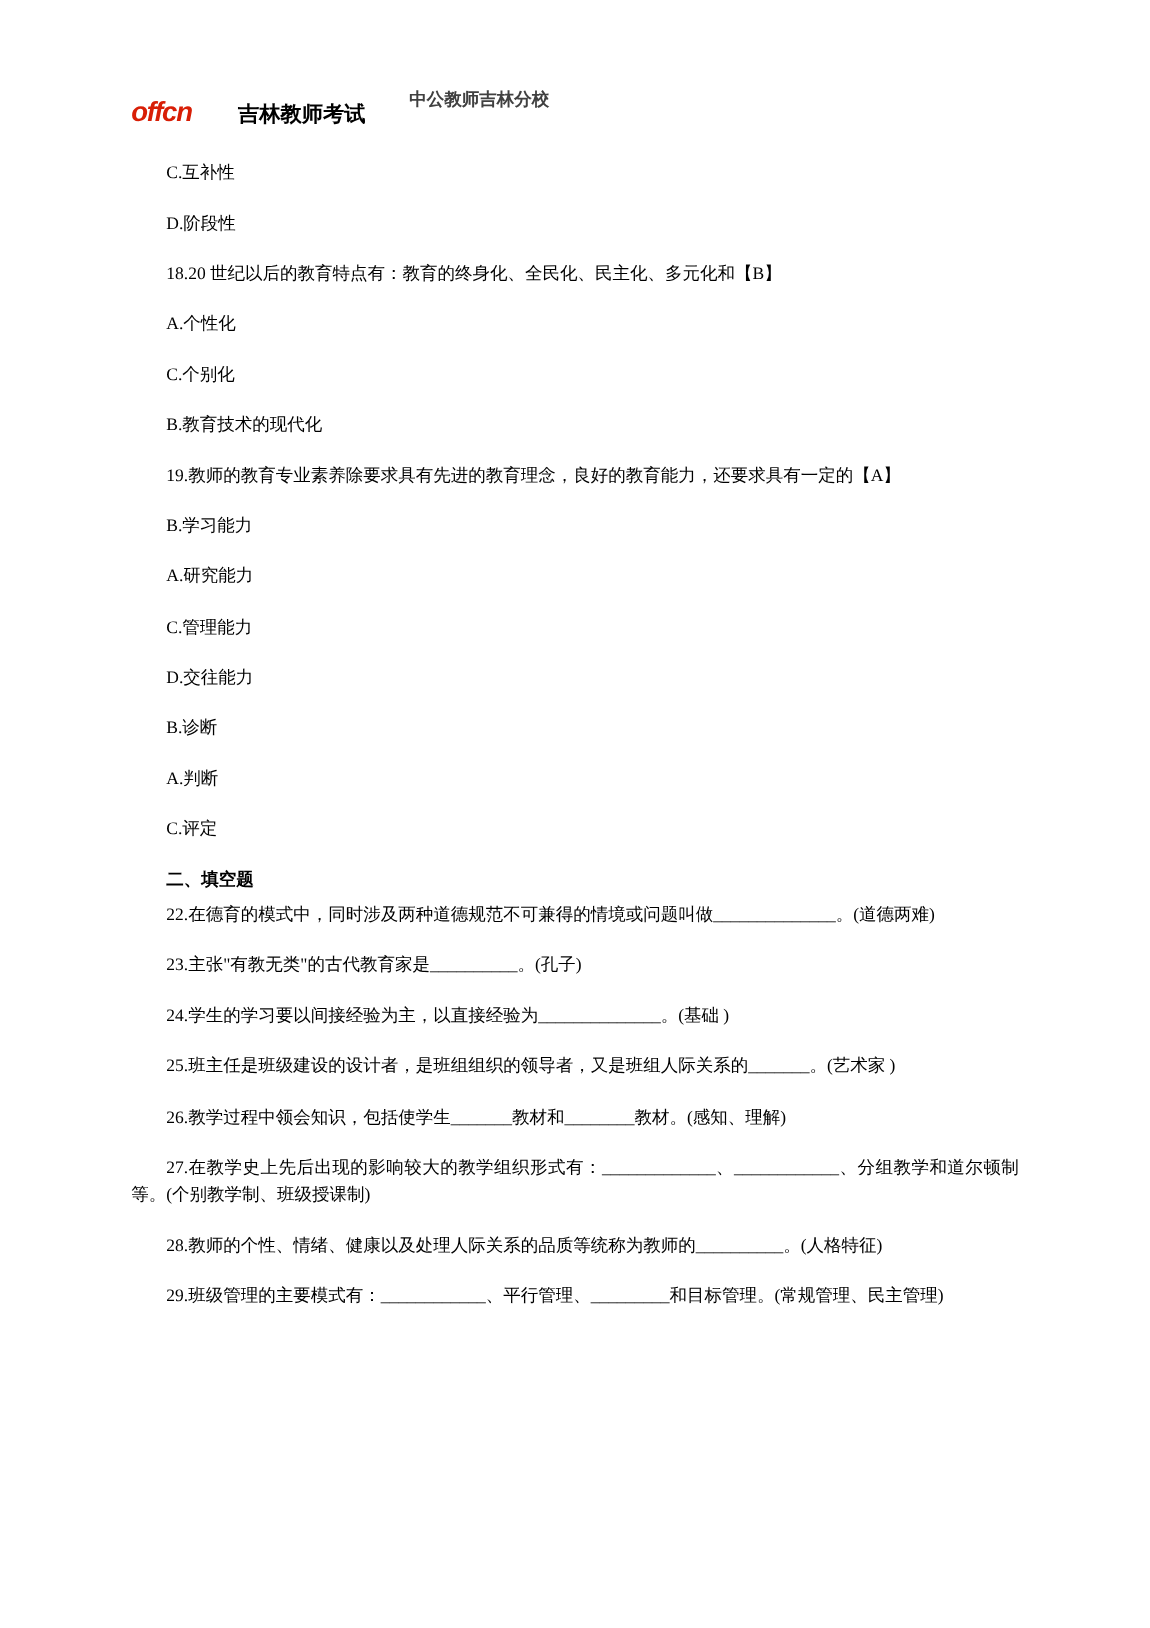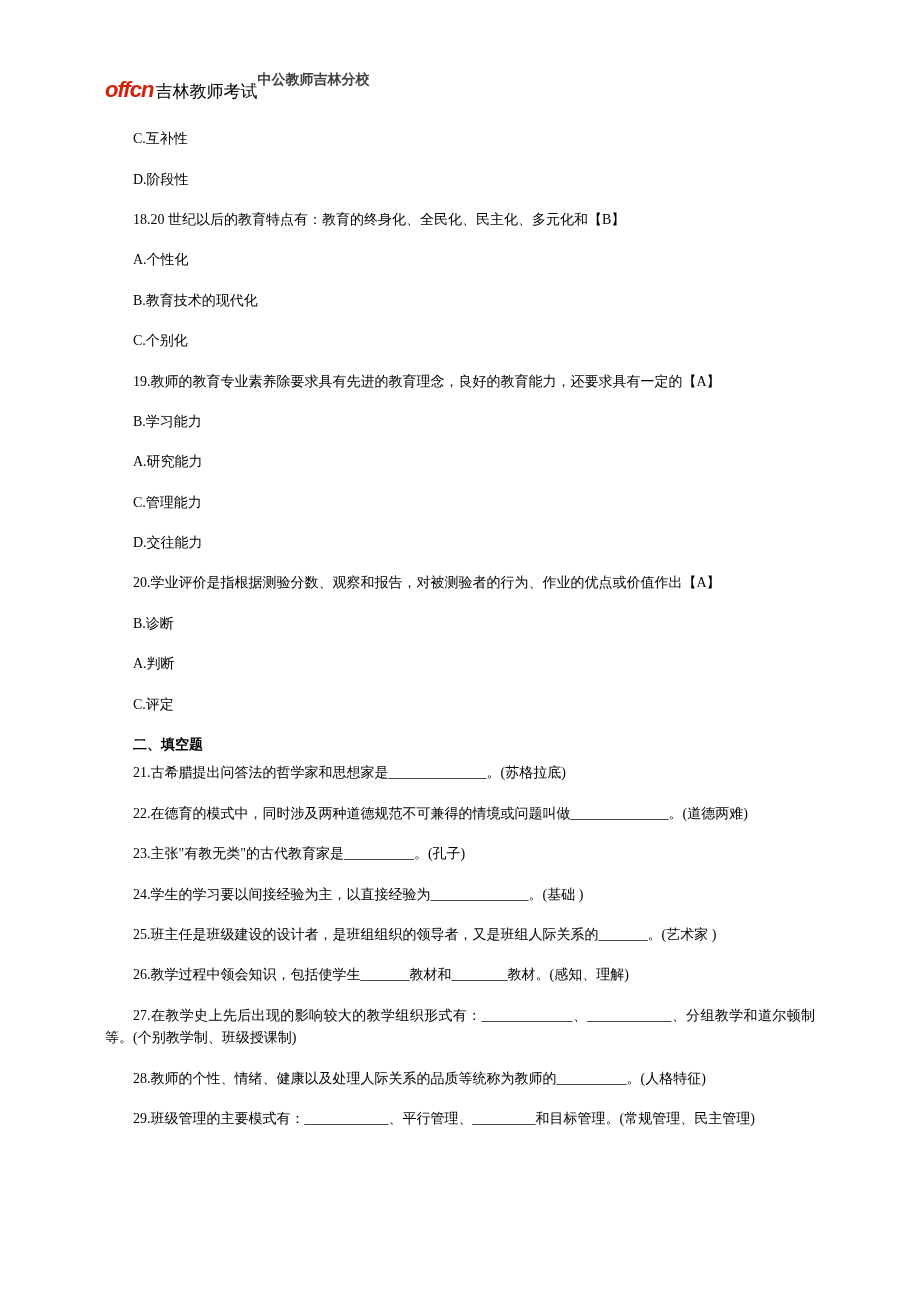--- a/index.html
+++ b/index.html
@@ -1,18 +1,19 @@
 <!DOCTYPE html>
 <html><head>
   <meta charset="utf-8">
   <style>
     * {
       margin: 0;
       padding: 0;
       box-sizing: border-box;
+      gap: 35px;
     }
     body {
       font-family: "SimSun", "宋体", serif;
       font-size: 14px;
       line-height: 1.6;
       color: #000;
       background: #fff;
       width: 920px;
       padding: 45px 105px 60px 105px;
     }
@@ -28,21 +29,21 @@
     .logo-offcn {
       color: #d81e06;
       font-weight: bold;
       font-size: 22px;
       font-family: Arial, sans-serif;
       font-style: italic;
       letter-spacing: -1px;
     }
     .logo-chinese {
       color: #000;
-      font-weight: normal;
+      font-weight: bold;
       font-size: 17px;
       font-family: "SimHei", "黑体", sans-serif;
       margin-left: 2px;
       margin-top: 33px;
     }
     .header-sub {
       color: #404040;
       font-weight: bold;
       font-size: 14px;
       font-family: "SimHei", "黑体", sans-serif;
@@ -80,33 +81,31 @@
     <span class="logo-chinese">吉林教师考试</span>
   </span>
   <span class="header-sub">中公教师吉林分校</span>
 </div>
 
 <div class="content" id="content">
     <p class="para indent">C.互补性</p>
     <p class="para indent">D.阶段性</p>
     <p class="para indent">18.20 世纪以后的教育特点有：教育的终身化、全民化、民主化、多元化和【B】</p>
     <p class="para indent">A.个性化</p>
+    <p class="para indent">C.个别化</p>
     <p class="para indent">B.教育技术的现代化</p>
-    <p class="para indent">C.个别化</p>
     <p class="para indent">19.教师的教育专业素养除要求具有先进的教育理念，良好的教育能力，还要求具有一定的【A】</p>
     <p class="para indent">B.学习能力</p>
     <p class="para indent">A.研究能力</p>
     <p class="para indent">C.管理能力</p>
     <p class="para indent">D.交往能力</p>
-    <p class="para indent">20.学业评价是指根据测验分数、观察和报告，对被测验者的行为、作业的优点或价值作出【A】</p>
     <p class="para indent">B.诊断</p>
     <p class="para indent">A.判断</p>
     <p class="para indent">C.评定</p>
     <p class="section-title tight">二、填空题</p>
-    <p class="para indent">21.古希腊提出问答法的哲学家和思想家是______________。(苏格拉底)</p>
     <p class="para indent">22.在德育的模式中，同时涉及两种道德规范不可兼得的情境或问题叫做______________。(道德两难)</p>
     <p class="para indent">23.主张"有教无类"的古代教育家是__________。(孔子)</p>
     <p class="para indent">24.学生的学习要以间接经验为主，以直接经验为______________。(基础 )</p>
     <p class="para indent">25.班主任是班级建设的设计者，是班组组织的领导者，又是班组人际关系的_______。(艺术家 )</p>
     <p class="para indent">26.教学过程中领会知识，包括使学生_______教材和________教材。(感知、理解)</p>
     <p class="para indent">27.在教学史上先后出现的影响较大的教学组织形式有：_____________、____________、分组教学和道尔顿制等。(个别教学制、班级授课制)</p>
     <p class="para indent">28.教师的个性、情绪、健康以及处理人际关系的品质等统称为教师的__________。(人格特征)</p>
     <p class="para indent">29.班级管理的主要模式有：____________、平行管理、_________和目标管理。(常规管理、民主管理)</p>
   </div>
 

